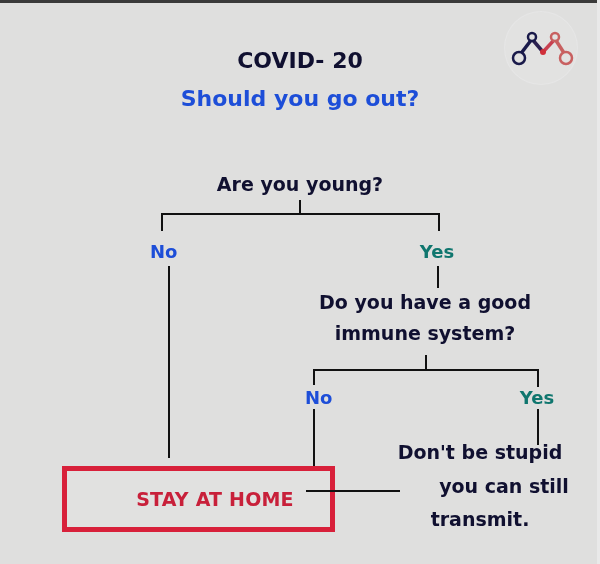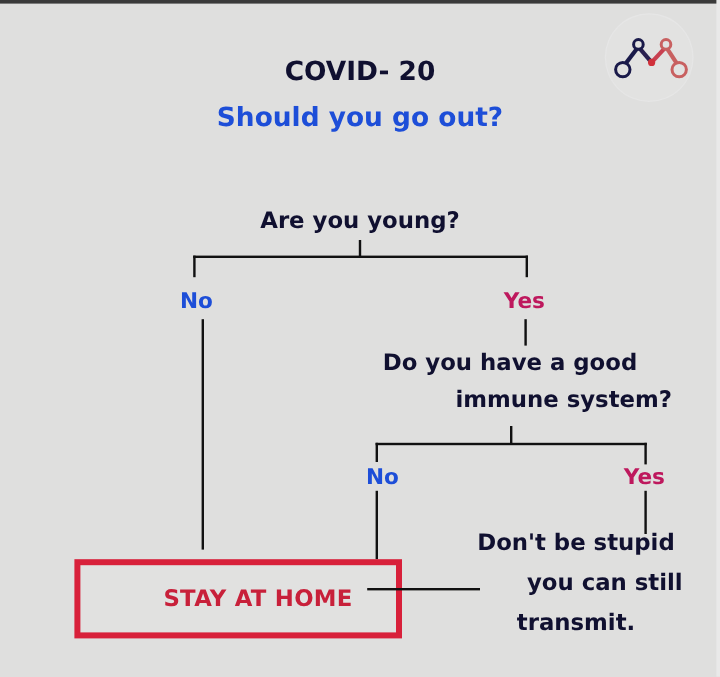--- a/index.html
+++ b/index.html
@@ -7,21 +7,21 @@
     width: 600px; height: 564px; overflow: hidden;
     background: #dfdfde;
     font-family: "DejaVu Sans", sans-serif;
     position: relative;
   }
   .topbar { position: absolute; left: 0; top: 0; width: 600px; height: 3px; background: #3a3a3a; }
   .rightedge { position: absolute; right: 0; top: 0; width: 3px; height: 564px; background: #e9e9e9; }
   .txt { position: absolute; font-weight: bold; white-space: nowrap; text-align: center; }
   .navy { color: #101030; }
   .red { color: #1d4ed8; }
-  .green { color: #be185d; }
+  .green { color: #0f766e; }
   .line { position: absolute; background: #111; }
   .logo { position: absolute; left: 505px; top: 12px; width: 72px; height: 72px; border-radius: 50%; background: #e2e2e1; box-shadow: 0 0 0 1px #e6e6e6; }
   .home-box {
     position: absolute; left: 62px; top: 466px; width: 230px; height: 56px;
     border: 5px solid #d8203a; background: #e1e1e0;
     display: flex; align-items: center; justify-content: center; padding-left: 33px;
   }
   .home-box span { color: #c8203a; font-weight: bold; font-size: 19px; letter-spacing: 0.2px; }
 </style>
 </head>
@@ -51,21 +51,21 @@
 <div class="line" style="left:299px; top:200px; width:2px; height:14px;"></div>
 <div class="line" style="left:161px; top:213px; width:279px; height:2px;"></div>
 <div class="line" style="left:161px; top:213px; width:2px; height:18px;"></div>
 <div class="line" style="left:438px; top:213px; width:2px; height:18px;"></div>
 <div class="txt red" style="left:150px; top:241px; width:46px; font-size:18px; text-align:left;">No</div>
 <div class="txt green" style="left:410px; top:241px; width:54px; font-size:18px;">Yes</div>
 <div class="line" style="left:168px; top:266px; width:2px; height:192px;"></div>
 <div class="line" style="left:437px; top:266px; width:2px; height:22px;"></div>
 
 <div class="txt navy" style="left:290px; top:291px; width:270px; font-size:19px;">Do you have a good</div>
-<div class="txt navy" style="left:290px; top:322px; width:270px; font-size:19px;text-align:right;">immune system?</div>
+<div class="txt navy" style="left:290px; top:322px; width:270px; font-size:19px;">immune system?</div>
 <div class="line" style="left:425px; top:355px; width:2px; height:15px;"></div>
 <div class="line" style="left:313px; top:369px; width:226px; height:2px;"></div>
 <div class="line" style="left:313px; top:369px; width:2px; height:16px;"></div>
 <div class="line" style="left:537px; top:369px; width:2px; height:18px;"></div>
 <div class="txt red" style="left:305px; top:387px; width:40px; font-size:18px; text-align:left;">No</div>
 <div class="txt green" style="left:510px; top:387px; width:54px; font-size:18px;">Yes</div>
 <div class="line" style="left:313px; top:409px; width:2px; height:62px;"></div>
 <div class="line" style="left:306px; top:469px; width:9px; height:2px;"></div>
 <div class="line" style="left:537px; top:409px; width:2px; height:36px;"></div>
 

